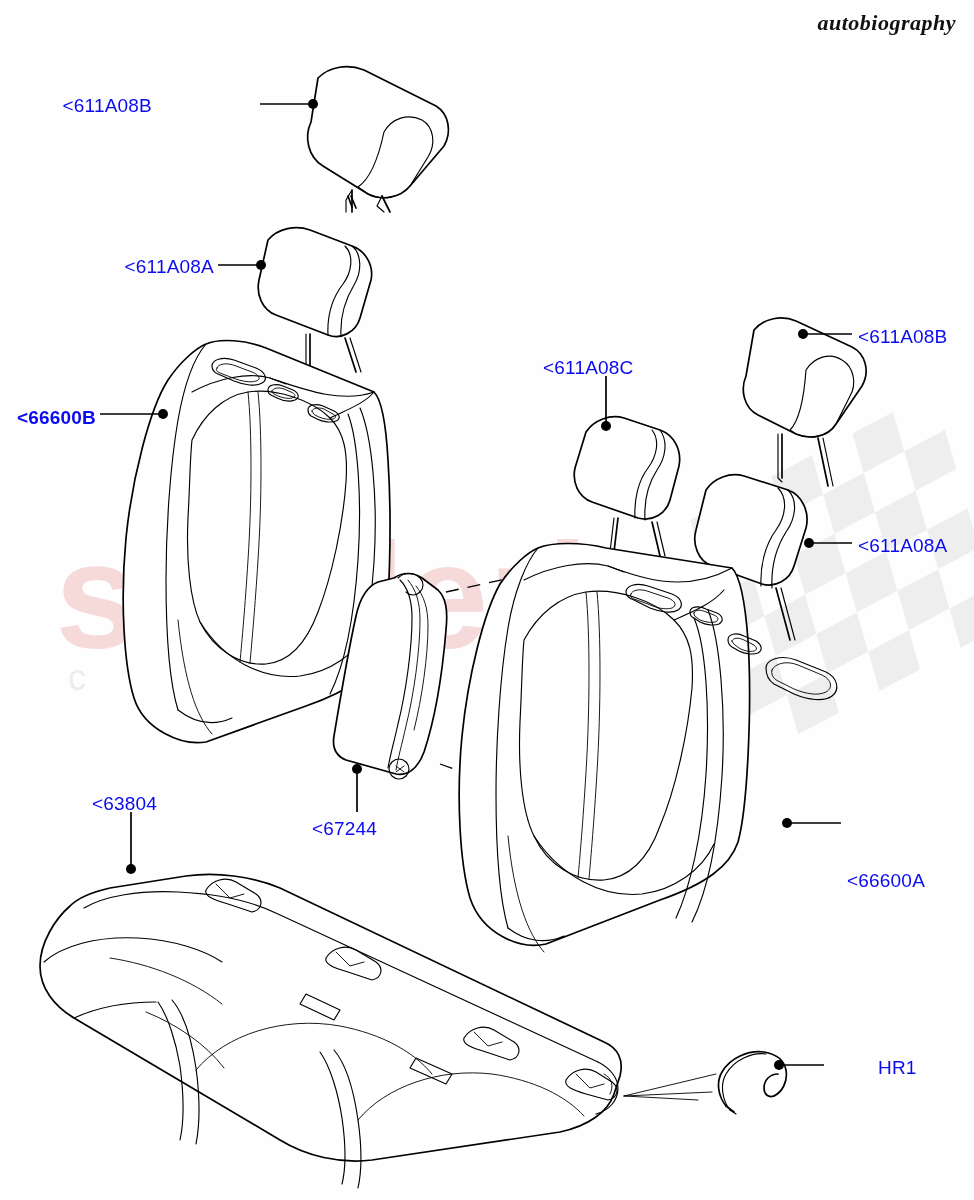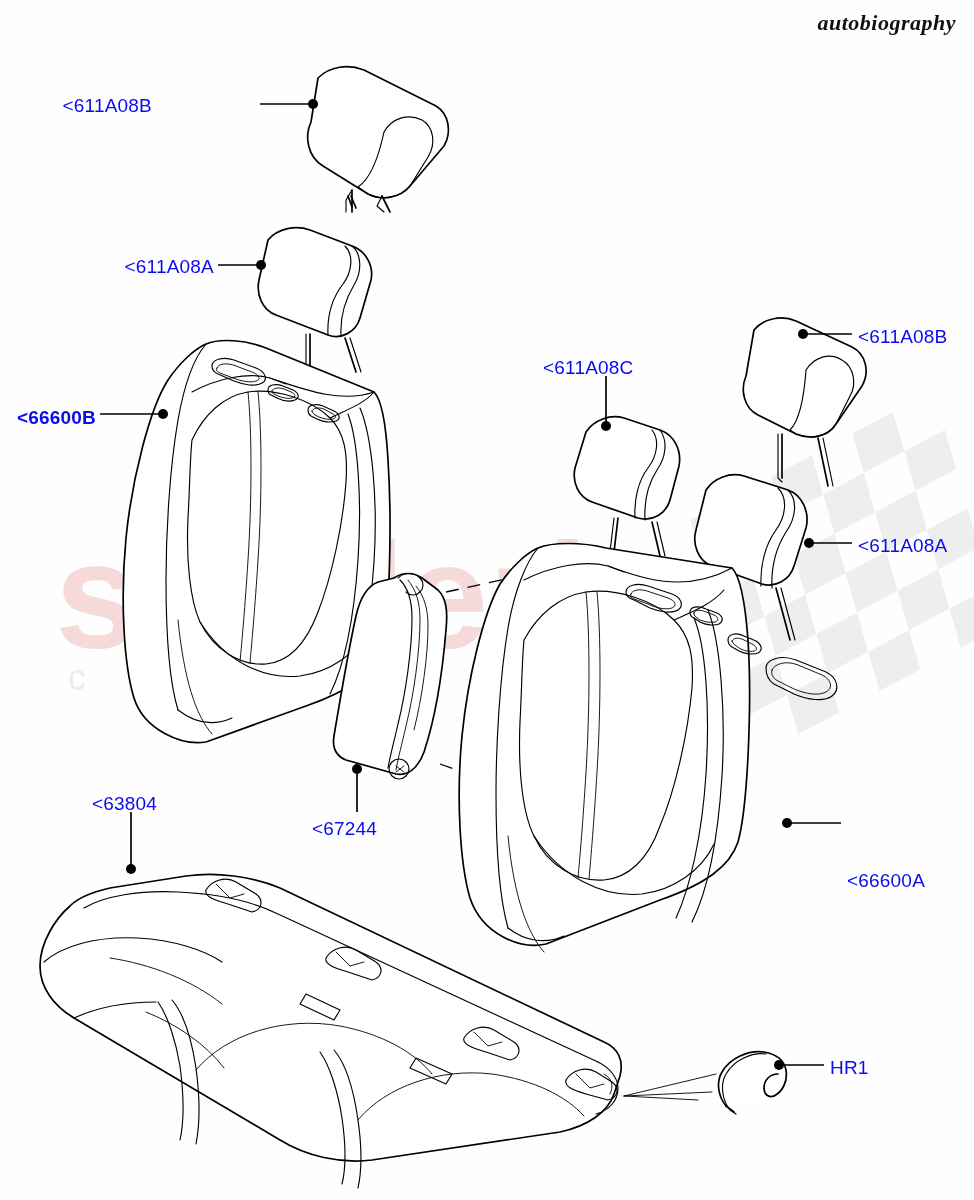--- a/index.html
+++ b/index.html
@@ -340,15 +340,15 @@
 
   <div class="lbl" style="left:152px;top:95px;transform:translateX(-100%);">&lt;611A08B</div>
   <div class="lbl" style="left:214px;top:256px;transform:translateX(-100%);">&lt;611A08A</div>
   <div class="lbl" style="left:96px;top:407px;transform:translateX(-100%);font-weight:bold;">&lt;66600B</div>
   <div class="lbl" style="left:543px;top:357px;">&lt;611A08C</div>
   <div class="lbl" style="left:858px;top:326px;">&lt;611A08B</div>
   <div class="lbl" style="left:858px;top:535px;">&lt;611A08A</div>
   <div class="lbl" style="left:92px;top:793px;">&lt;63804</div>
   <div class="lbl" style="left:312px;top:818px;">&lt;67244</div>
   <div class="lbl" style="left:847px;top:844px;margin-top:26px;">&lt;66600A</div>
-  <div class="lbl" style="left:830px;top:1057px;">HR1</div>
+  <div class="lbl" style="left:878px;top:1057px;">HR1</div>
 
 </div>
 
 </body></html>

